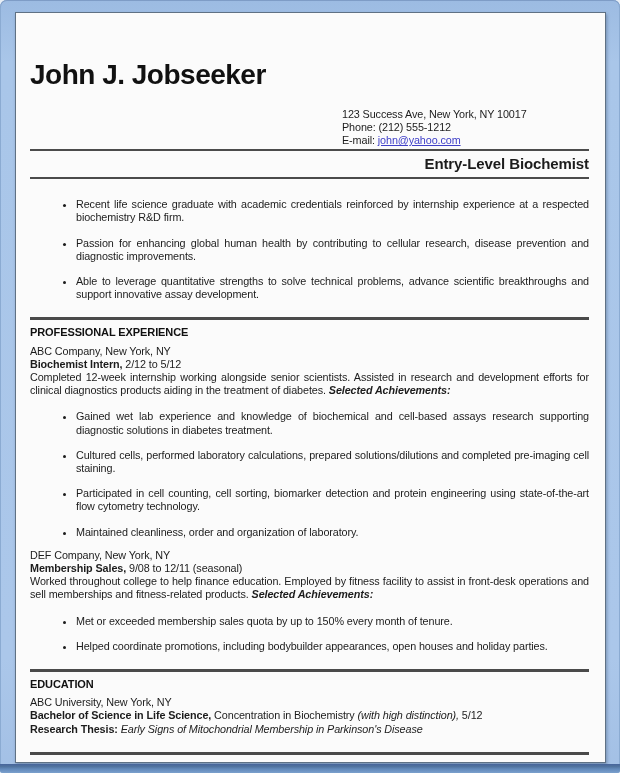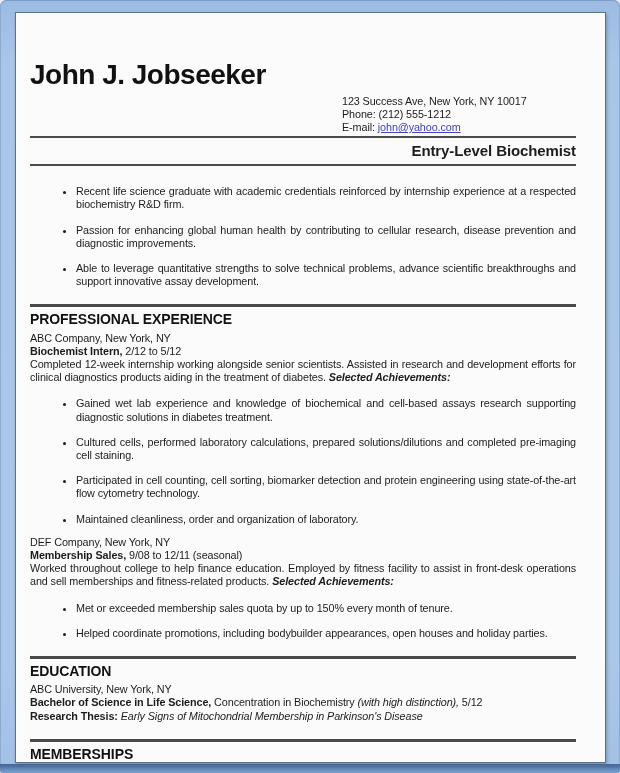--- a/index.html
+++ b/index.html
@@ -28,32 +28,32 @@
     width: 591px; height: 751px;
     background: #fbfbfb;
     border: 1px solid #5f7184;
     box-shadow: 1px 2px 3px rgba(30, 50, 80, 0.35);
     overflow: hidden;
     color: #1c1c1c;
     font-size: 10.8px;
     line-height: 13.2px;
     letter-spacing: -0.1px;
   }
-  .page-inner { padding: 0 29px 0 14px; }
+  .page-inner { padding: 0 16px 0 14px; }
 
   .candidate-name {
     margin-top: 46px;
     font-size: 28px;
     line-height: 31px;
     font-weight: bold;
     letter-spacing: -0.5px;
     color: #111;
   }
 
-  .contact-block { margin-top: 5px; margin-left: 312px; line-height: 13px; }
+  .contact-block { margin-top: 18px; margin-left: 312px; line-height: 13px; }
   .contact-block a { color: #4040c8; text-decoration: underline; }
 
   .rule-thin {
     border: 0;
     border-top: 2px solid #4b4b4b;
     height: 0;
   }
   .rule-title-top { margin-top: 2px; }
   .objective-title {
     text-align: right;
@@ -66,21 +66,21 @@
   li { margin-bottom: 12px; text-align: justify; }
   li:last-child { margin-bottom: 0; }
 
   .section-rule {
     border: 0;
     border-top: 3px solid #4a4a4a;
     height: 0;
     margin-top: 16px;
   }
   .section-heading {
-    font-size: 14px;
+    font-size: 11px;
     font-weight: bold;
     margin: 6px 0 5px 0;
     color: #111;
   }
 
   .job { margin-bottom: 10px; }
   .job:last-child { margin-bottom: 0; }
   .line { }
   .desc { text-align: justify; }
   .b { font-weight: bold; }

